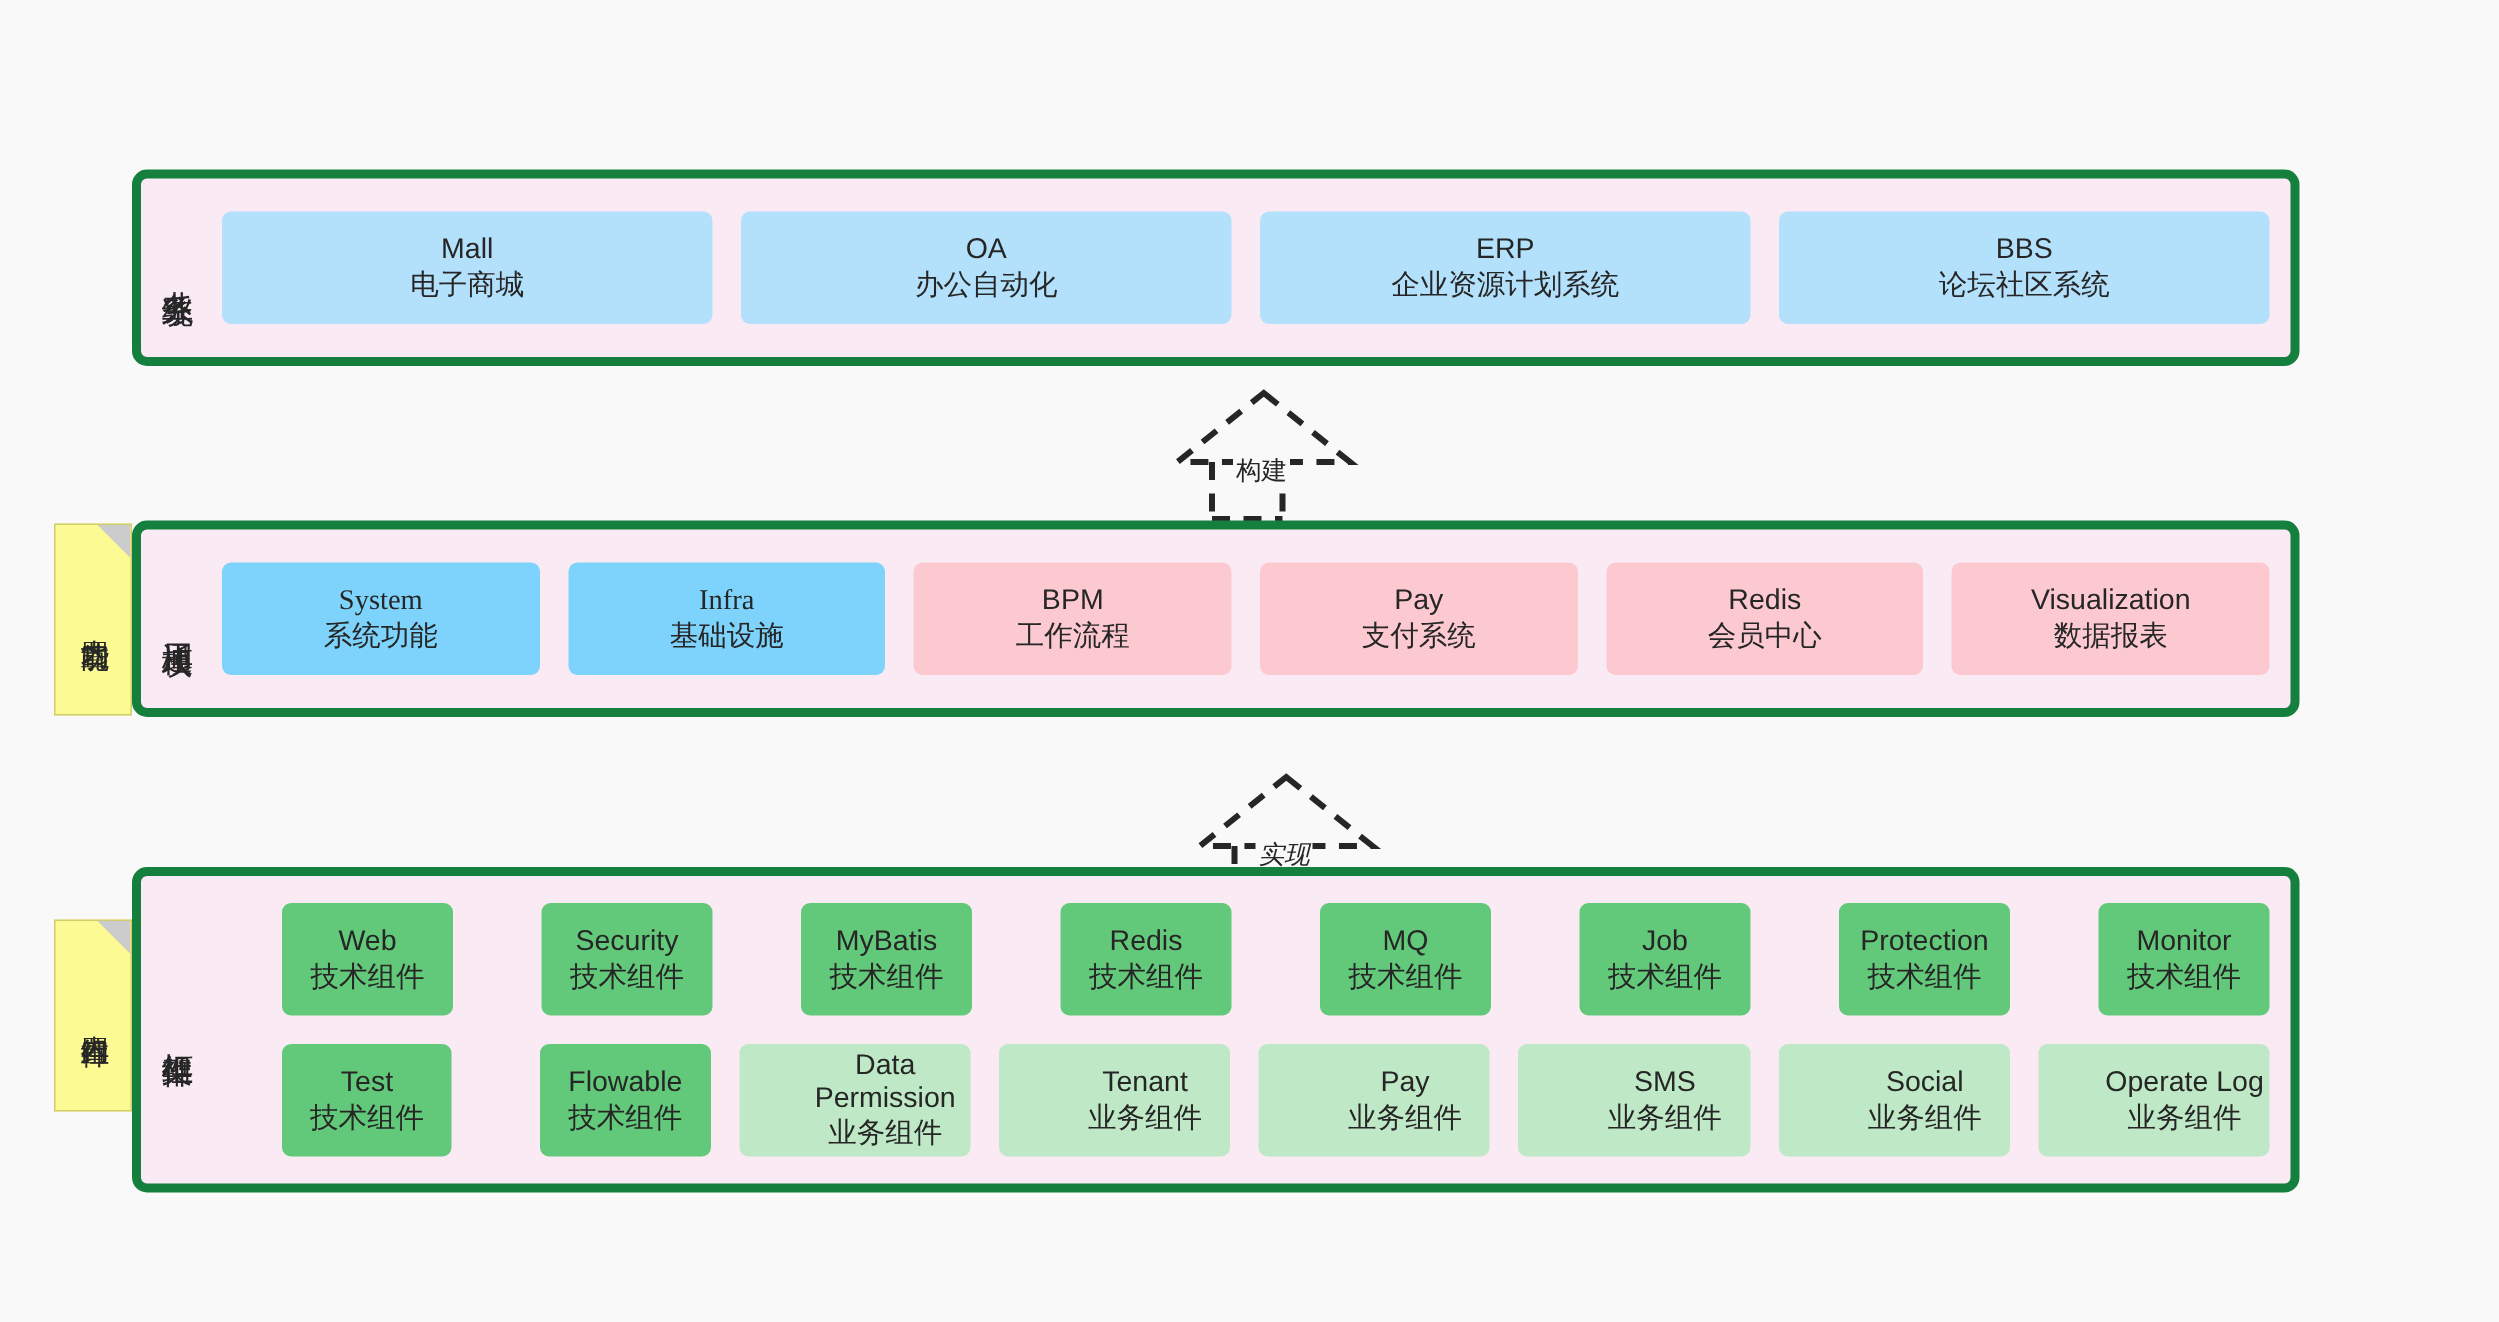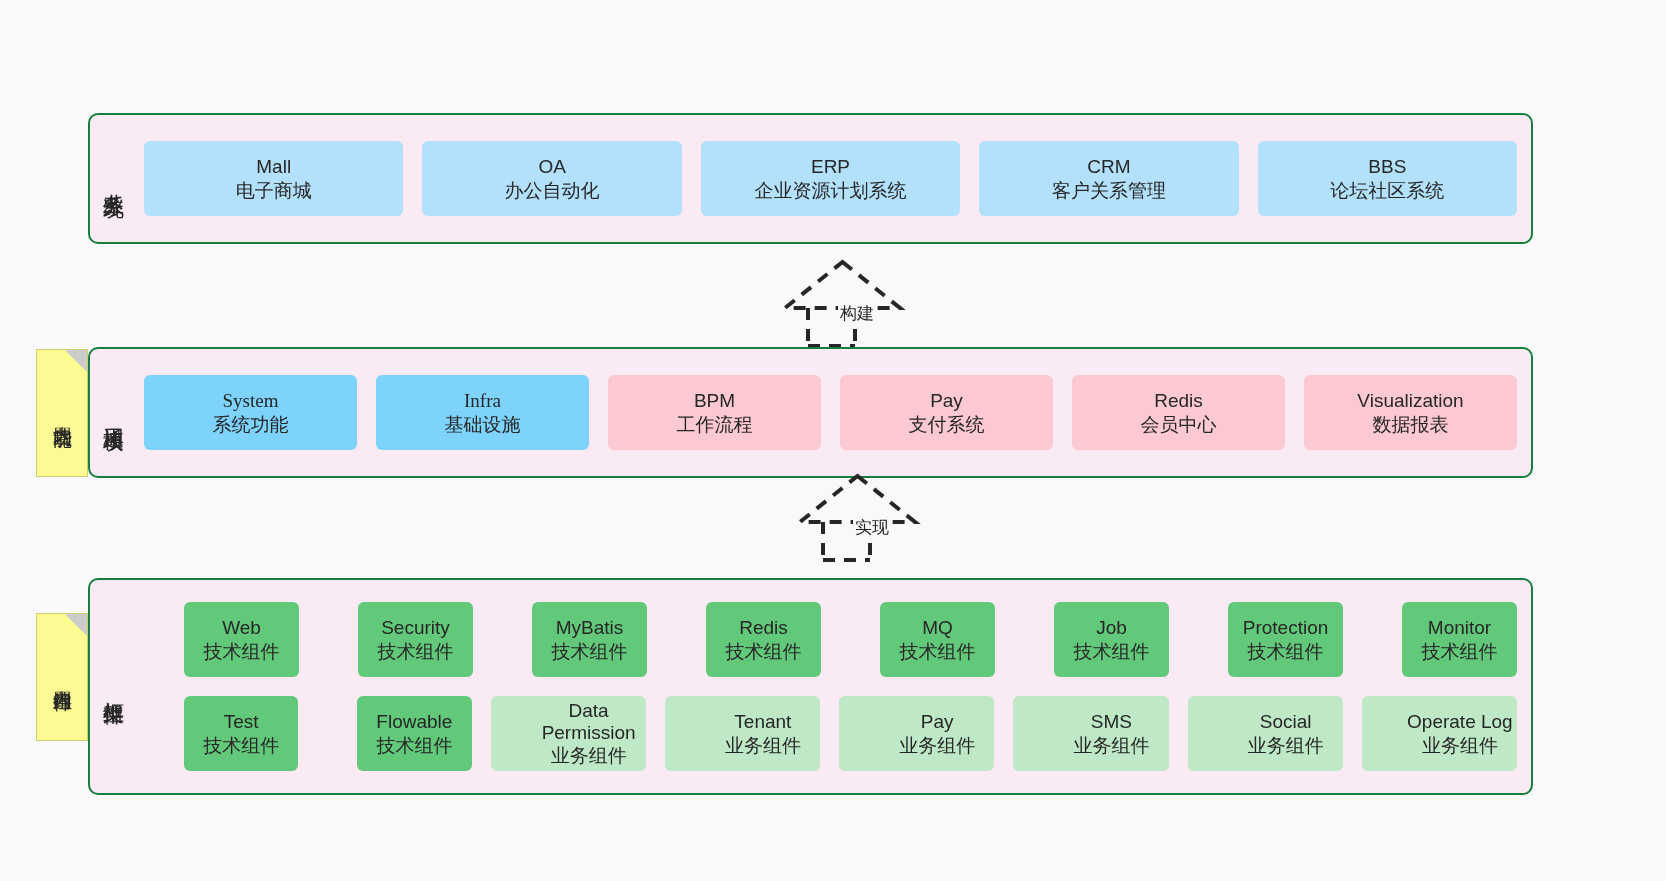--- a/index.html
+++ b/index.html
@@ -14,21 +14,21 @@
     position: relative;
     width: 1666px;
     height: 881px;
     background: #f9f9f9;
   }
 
   
   .layer {
     position: absolute;
     background: #f9eaf4;
-    border: 2px solid #15803d;
+    border: 6px solid #15803d;
     border-radius: 10px;
     display: flex;
     align-items: stretch;
   }
   .layer-title {
     flex: 0 0 auto;
     width: 46px;
     display: flex;
     align-items: center;
     justify-content: center;
@@ -114,21 +114,20 @@
     position: absolute;
     left: 50%;
     transform: translateX(-50%);
     top: 38px;
     font-size: 17px;
     color: #262626;
     background: #f9f9f9;
     padding: 0 2px;
     white-space: nowrap;
     user-select: none;
-    margin-left: 16px;
   }
 </style>
 </head>
 <body>
 
 <div id="canvas">
 
   <div class="layer" id="layer-business" style="left:88px; top:113px; width:1445px; height:131px;">
     <div class="layer-title">业务系统</div>
     <div class="layer-body">
@@ -137,24 +136,20 @@
           <span class="en">Mall</span>
           <span class="cn">电子商城</span>
         </div>
         <div class="card c-blue">
           <span class="en">OA</span>
           <span class="cn">办公自动化</span>
         </div>
         <div class="card c-blue">
           <span class="en">ERP</span>
           <span class="cn">企业资源计划系统</span>
-        </div>
-        <div class="card c-blue">
-          <span class="en">CRM</span>
-          <span class="cn">客户关系管理</span>
         </div>
         <div class="card c-blue">
           <span class="en">BBS</span>
           <span class="cn">论坛社区系统</span>
         </div>
       </div>
     </div>
   </div>
 
   <div class="arrow" style="left:760px; top:258px; width:165px; height:90px;">
@@ -199,21 +194,21 @@
           <span class="cn">会员中心</span>
         </div>
         <div class="card c-pinklight">
           <span class="en">Visualization</span>
           <span class="cn">数据报表</span>
         </div>
       </div>
     </div>
   </div>
 
-  <div class="arrow" style="left:775px; top:472px; width:165px; height:90px;">
+  <div class="arrow" style="left:775px; top:514px; width:165px; height:90px;font-style:italic;">
     <svg width="165" height="90" viewBox="0 0 165 90" aria-hidden="true">
       <path d="M 82.5 4 L 140 50 L 25 50 Z" fill="none" stroke="#262626" stroke-width="4" stroke-dasharray="12 9" stroke-linecap="butt" stroke-linejoin="miter"></path>
       <path d="M 48 50 L 48 90" fill="none" stroke="#262626" stroke-width="4" stroke-dasharray="12 9"></path>
       <path d="M 95 50 L 95 90" fill="none" stroke="#262626" stroke-width="4" stroke-dasharray="12 9"></path>
       <path d="M 48 88 L 95 88" fill="none" stroke="#262626" stroke-width="4" stroke-dasharray="12 9"></path>
     </svg>
     <span class="arrow-label" style="left:62px; transform:none; top:44px;">实现</span>
   </div>
 
   <div class="note" style="left:36px; top:613px; width:52px; height:128px;">

